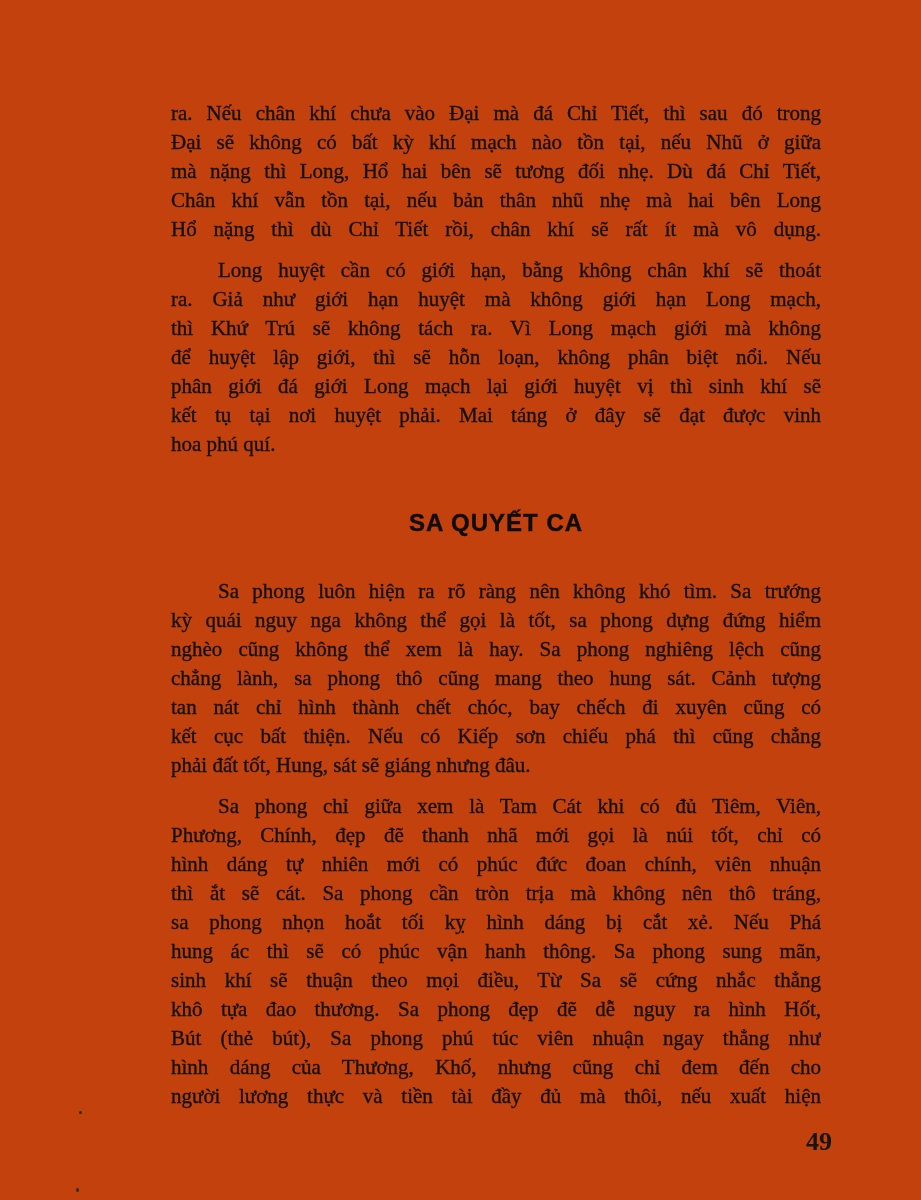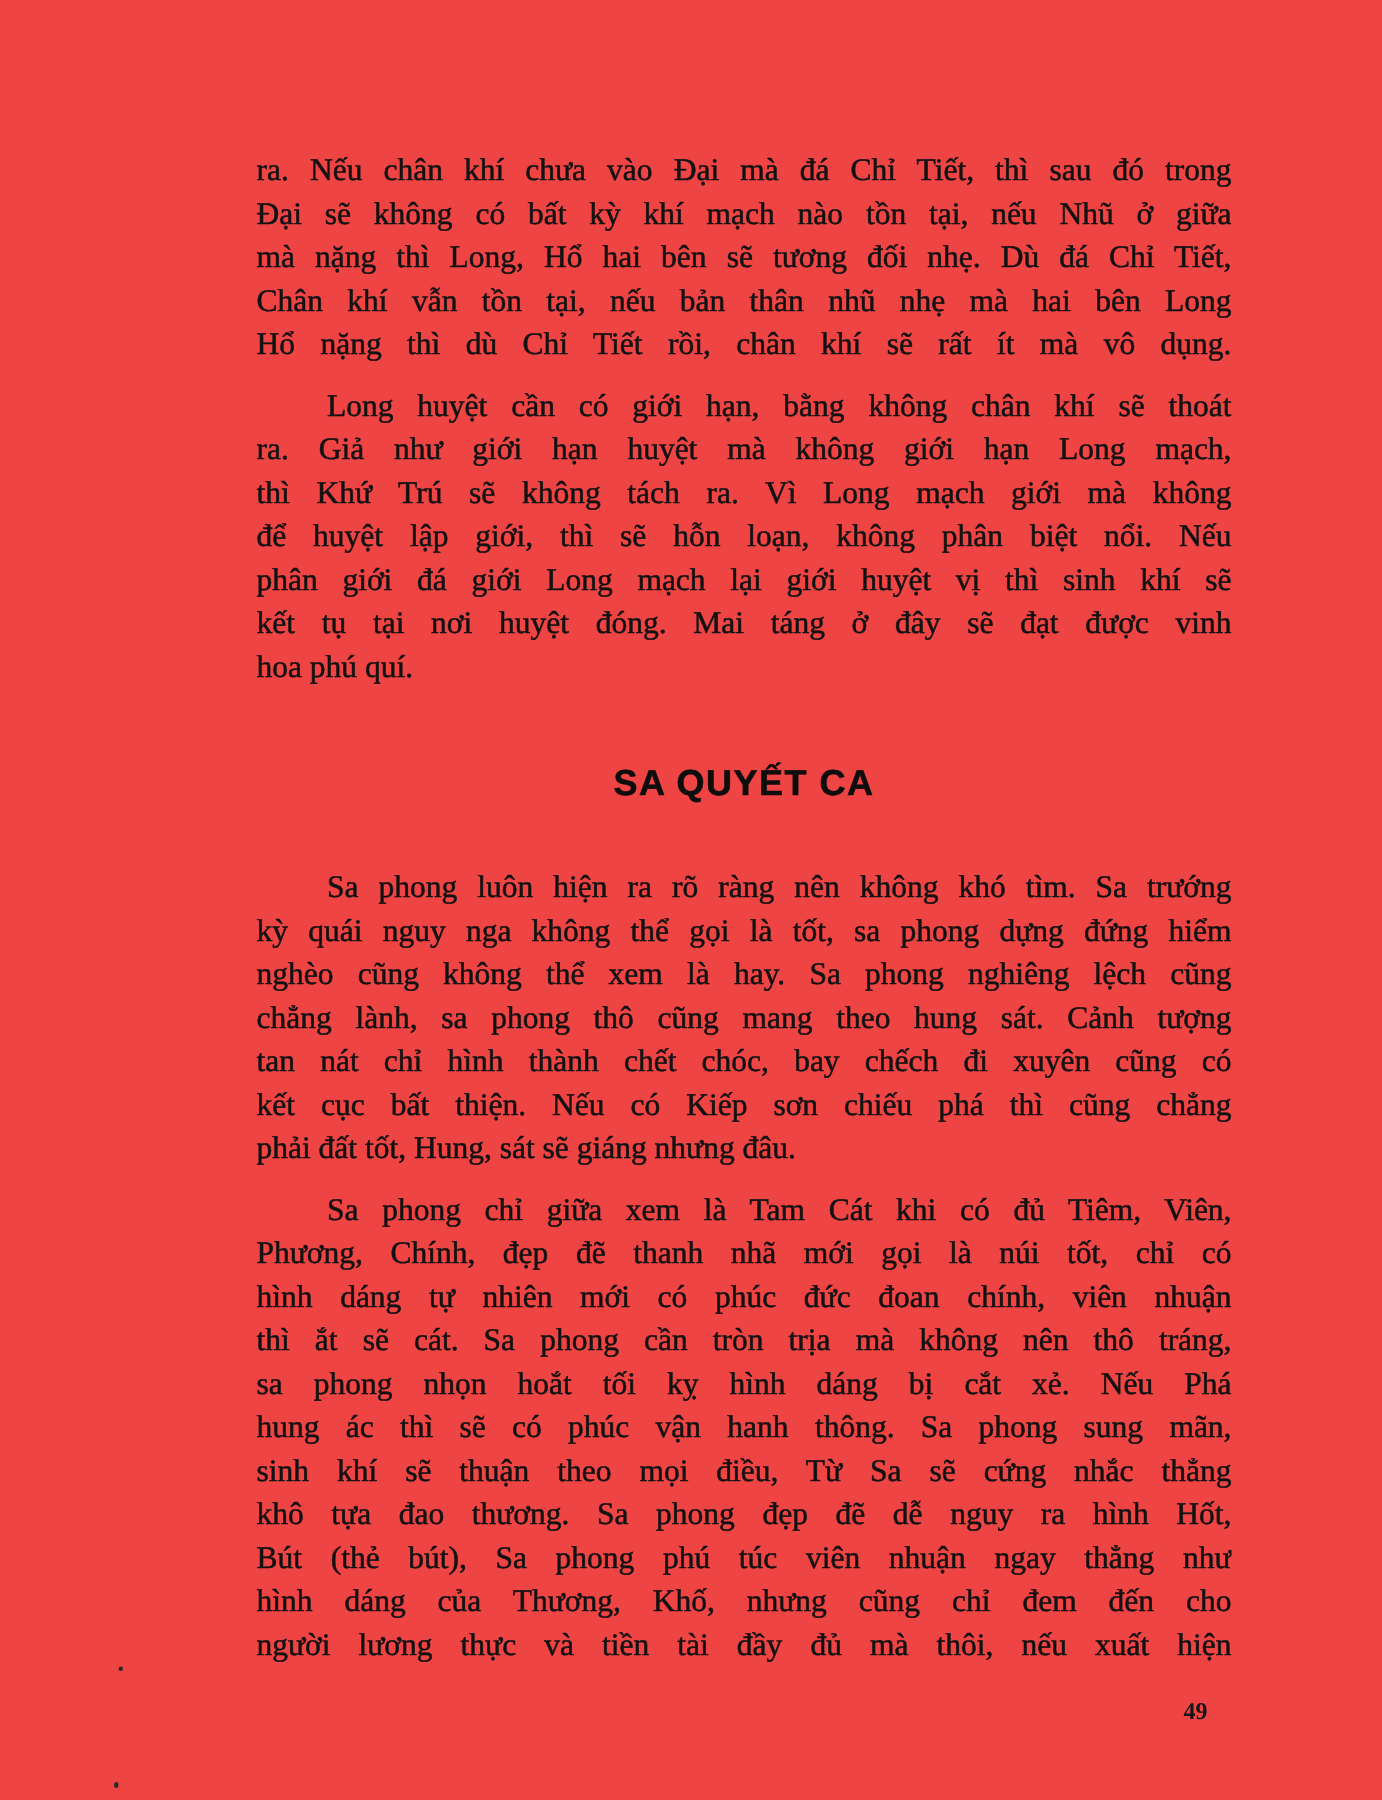--- a/index.html
+++ b/index.html
@@ -4,21 +4,21 @@
 <style>
   html, body {
     margin: 0;
     padding: 0;
     background: #ffffff;
   }
   .page {
     position: relative;
     width: 921px;
     height: 1200px;
-    background: #ef4444;
+    background: #c2410c;
     overflow: hidden;
     font-family: "Liberation Serif", "DejaVu Serif", serif;
     color: #121212;
     text-decoration: underline;
   }
   .text-block {
     position: absolute;
     left: 171px;
     top: 99px;
     width: 650px;
@@ -51,23 +51,23 @@
     font-weight: 700;
     font-size: 24px;
     line-height: 36px;
     letter-spacing: 1px;
     text-align: center;
     color: #0d0d0d;
     -webkit-text-stroke: 0.4px #0d0d0d;
   }
   .page-number {
     position: absolute;
-    left: 789px;
+    left: 806px;
     top: 1127px;
-    font-size: 16px;
+    font-size: 26px;
     line-height: 29px;
     font-weight: 700;
     color: #151515;
   }
   .speck {
     position: absolute;
     background: #2b2b2b;
     border-radius: 50%;
   }
   .speck-1 { left: 79px; top: 1111px; width: 3px; height: 3px; }
@@ -87,21 +87,21 @@
         <div class="line">Chân khí vẫn tồn tại, nếu bản thân nhũ nhẹ mà hai bên Long</div>
         <div class="line">Hổ nặng thì dù Chỉ Tiết rồi, chân khí sẽ rất ít mà vô dụng.</div>
       </div>
 
     <div class="para indent">
         <div class="line">Long huyệt cần có giới hạn, bằng không chân khí sẽ thoát</div>
         <div class="line">ra. Giả như giới hạn huyệt mà không giới hạn Long mạch,</div>
         <div class="line">thì Khứ Trú sẽ không tách ra. Vì Long mạch giới mà không</div>
         <div class="line">để huyệt lập giới, thì sẽ hỗn loạn, không phân biệt nổi. Nếu</div>
         <div class="line">phân giới đá giới Long mạch lại giới huyệt vị thì sinh khí sẽ</div>
-        <div class="line">kết tụ tại nơi huyệt đóng. Mai táng ở đây sẽ đạt được vinh</div>
+        <div class="line">kết tụ tại nơi huyệt phải. Mai táng ở đây sẽ đạt được vinh</div>
         <div class="line last-left">hoa phú quí.</div>
       </div>
 
     <h1 class="heading">SA QUYẾT CA</h1>
 
     <div class="para indent">
         <div class="line">Sa phong luôn hiện ra rõ ràng nên không khó tìm. Sa trướng</div>
         <div class="line">kỳ quái nguy nga không thể gọi là tốt, sa phong dựng đứng hiểm</div>
         <div class="line">nghèo cũng không thể xem là hay. Sa phong nghiêng lệch cũng</div>
         <div class="line">chẳng lành, sa phong thô cũng mang theo hung sát. Cảnh tượng</div>

